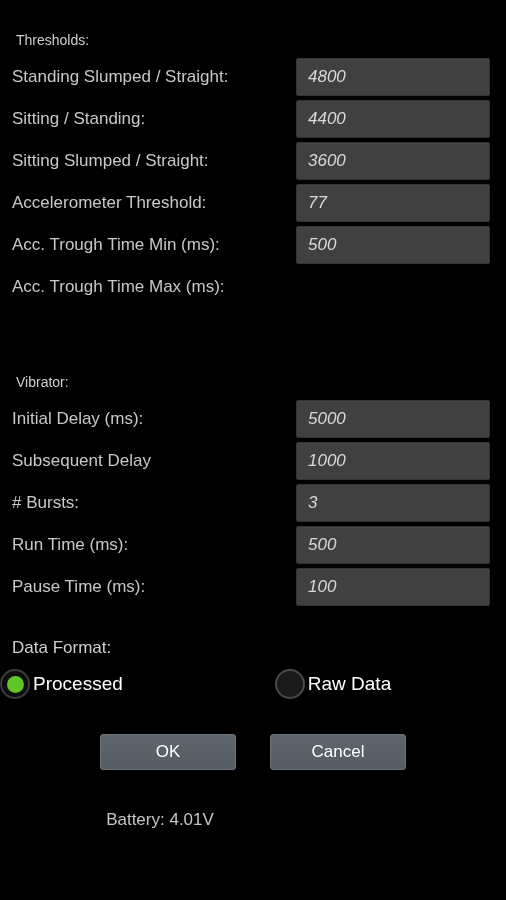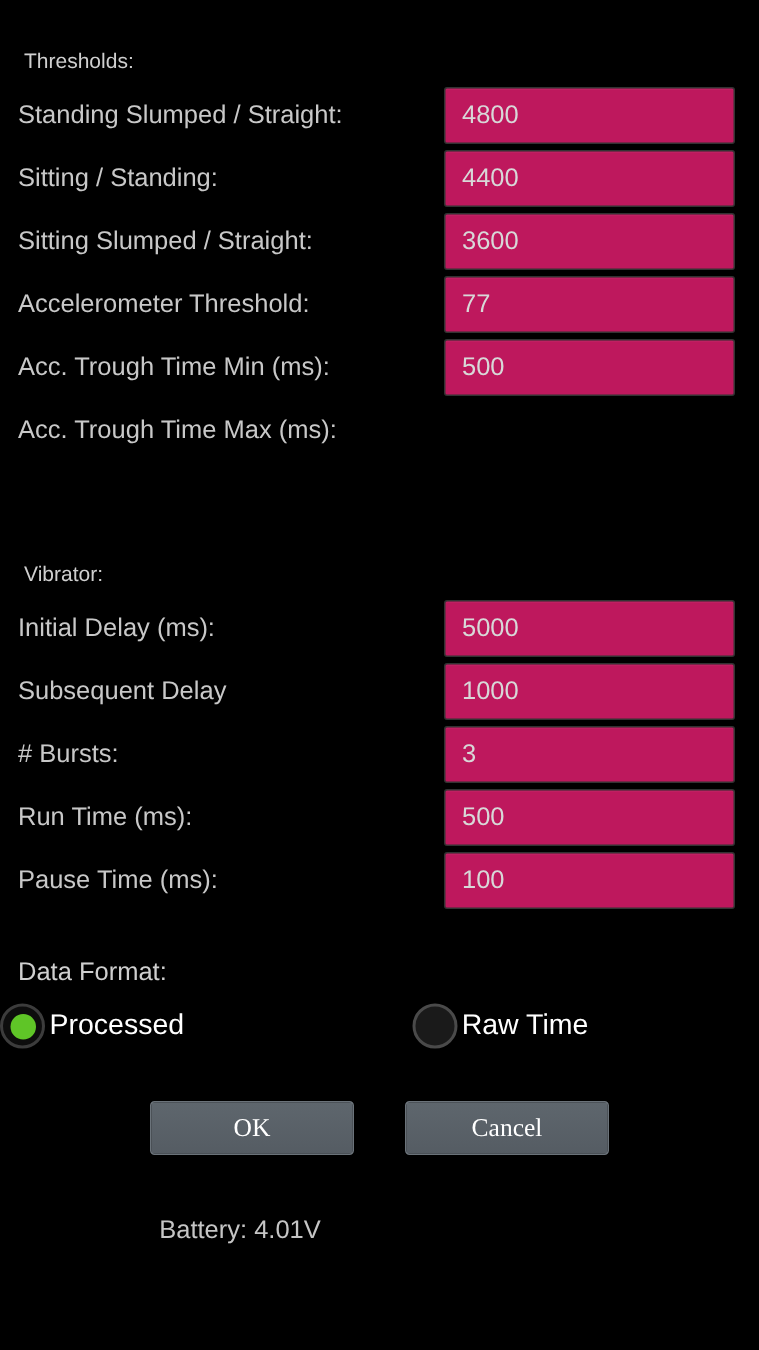--- a/index.html
+++ b/index.html
@@ -55,31 +55,32 @@
     white-space: nowrap;
     overflow: hidden;
   }
 
   .row-field {
     position: absolute;
     left: 296px;
     right: 16px;
     top: 2px;
     bottom: 2px;
-    background: #be185d;
+    background: #404040;
     border: 1px solid #333333;
     border-radius: 2px;
     display: flex;
     align-items: center;
     padding-left: 11px;
     font-size: 17px;
     color: #d8d8d8;
     font-family: "Liberation Sans", sans-serif;
     outline: none;
     box-shadow: inset 0 1px 0 rgba(255,255,255,0.035);
+    font-style: italic;
   }
 
   .spacer-lg { height: 62px; }
   .spacer-md { height: 28px; }
 
   
   .dataformat-header {
     font-size: 17px;
     color: #cfcfcf;
     padding-left: 12px;
@@ -147,21 +148,21 @@
   }
 
   .btn {
     width: 136px;
     height: 36px;
     background: linear-gradient(#5e666d, #555c63);
     border: 1px solid #6b737a;
     border-radius: 3px;
     color: #ffffff;
     font-size: 17px;
-    font-family: Liberation Serif, serif;
+    font-family: Liberation Sans, sans-serif;
     display: flex;
     align-items: center;
     justify-content: center;
     cursor: default;
   }
 
   
   .battery {
     margin-top: 40px;
     text-align: center;
@@ -240,21 +241,21 @@
         <div class="radio-opt">
           <div class="radio-dot checked">
             <div class="inner"></div>
           </div>
           <div class="radio-label">Processed</div>
         </div>
         <div class="radio-opt second">
           <div class="radio-dot">
             <div class="inner"></div>
           </div>
-          <div class="radio-label">Raw Time</div>
+          <div class="radio-label">Raw Data</div>
         </div>
       </div>
   </div>
 
   <div class="button-row">
     <div class="btn">OK</div>
     <div class="btn">Cancel</div>
   </div>
 
   <div class="battery">Battery: 4.01V</div>

